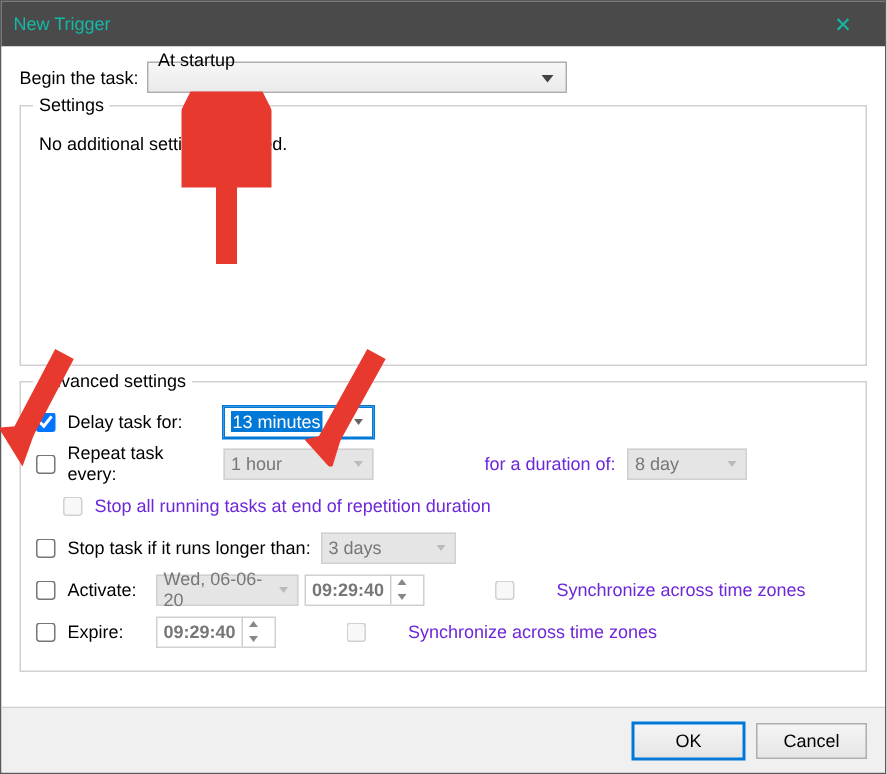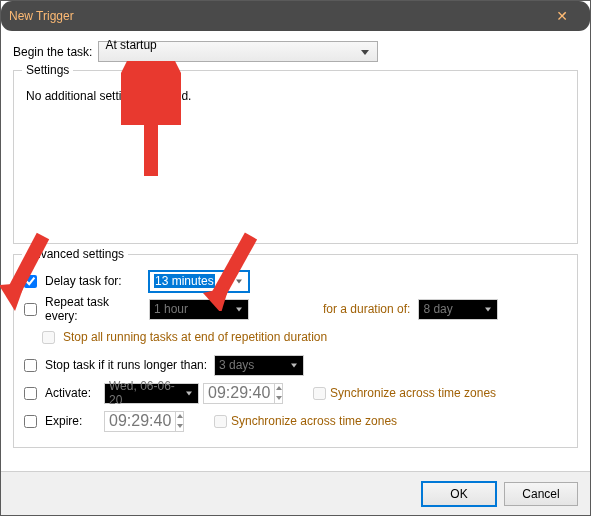--- a/index.html
+++ b/index.html
@@ -15,25 +15,24 @@
     height: 516px;
     background: #fff;
     border: 1px solid #5a5a5a;
     position: relative;
     display: flex;
     flex-direction: column;
   }
   .titlebar {
     height: 30px;
     background: #4a4a4a;
-    color: #fdba74;
+    color: #14b8a6;
     display: flex;
     align-items: center;
     padding: 0 8px;
-    border-radius: 11px;
   }
   .titlebar-title { flex: 1; }
   .titlebar-close {
     width: 40px;
     height: 30px;
     display: flex;
     align-items: center;
     justify-content: center;
     font-size: 14px;
     cursor: pointer;
@@ -50,21 +49,21 @@
     margin-bottom: 8px;
   }
   .row-begin label { margin-right: 6px; }
   .begin-select {
     flex: 0 0 280px;
     height: 21px;
     border: 1px solid #adadad;
     background: linear-gradient(#f7f7f7,#eaeaea);
     padding: 0 22px 14px 6px;
     display: flex;
-    align-items: center;
+    align-items: flex-end;
     position: relative;
     cursor: pointer;
   }
   .begin-select::after {
     content: "";
     position: absolute;
     right: 8px;
     top: 50%;
     transform: translateY(-40%);
     border-left: 4px solid transparent;
@@ -117,21 +116,21 @@
     content: "";
     position: absolute;
     right: 6px;
     top: 50%;
     transform: translateY(-40%);
     border-left: 3px solid transparent;
     border-right: 3px solid transparent;
     border-top: 4px solid #666;
   }
   .combo.disabled {
-    background: #000000;
+    background: #e5e5e5;
     color: #777;
     border-color: #d0d0d0;
     cursor: default;
   }
   .combo.disabled::after { border-top-color: #bbb; }
   .combo.focus {
     border: 1px solid #0078d7;
     outline: 1px solid #0078d7;
   }
   .combo.focus .combo-text {
@@ -140,21 +139,21 @@
     padding: 0 1px;
   }
   .spin {
     display: inline-flex;
     height: 21px;
     border: 1px solid #adadad;
     background: #fff;
     align-items: center;
   }
   .spin.disabled { border-color: #d0d0d0; color: #777; }
-  .spin-text { padding: 0 4px; font-size: 16px; }
+  .spin-text { padding: 0 4px; font-size: 12px; font-weight: bold; }
   .spin-btns {
     width: 15px;
     display: flex;
     flex-direction: column;
     border-left: 1px solid #d0d0d0;
   }
   .spin-btn {
     height: 10px;
     display: flex;
     align-items: center;
@@ -165,28 +164,29 @@
     border-left: 3px solid transparent;
     border-right: 3px solid transparent;
     border-bottom: 4px solid #888;
   }
   .spin-btn.down::before {
     content: "";
     border-left: 3px solid transparent;
     border-right: 3px solid transparent;
     border-top: 4px solid #888;
   }
-  .muted { color: #a16207; }
+  .muted { color: #6d28d9; }
   .indent { margin-left: 18px; }
   .date-combo { width: 95px; }
   .time-spin { width: 80px; }
   .sync-section {
     display: inline-flex;
     align-items: center;
-    margin-left: 26px;
+    margin-left: 43px;
+    gap: 24px;
   }
   .footer {
     border-top: 1px solid #d0d0d0;
     height: 44px;
     background: #f0f0f0;
     display: flex;
     justify-content: flex-end;
     align-items: center;
     gap: 8px;
     padding: 0 12px;

